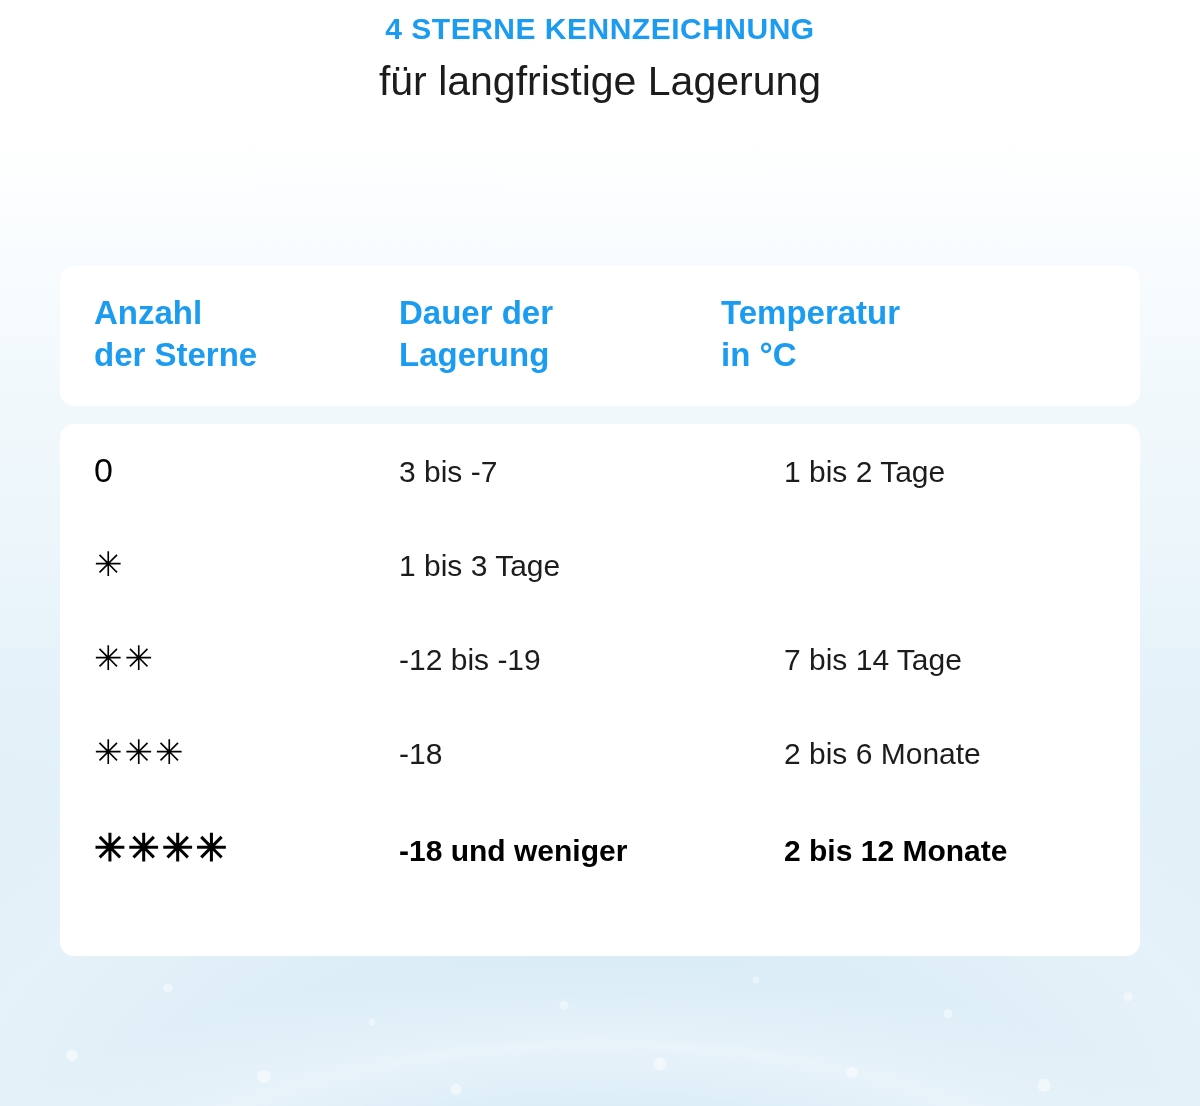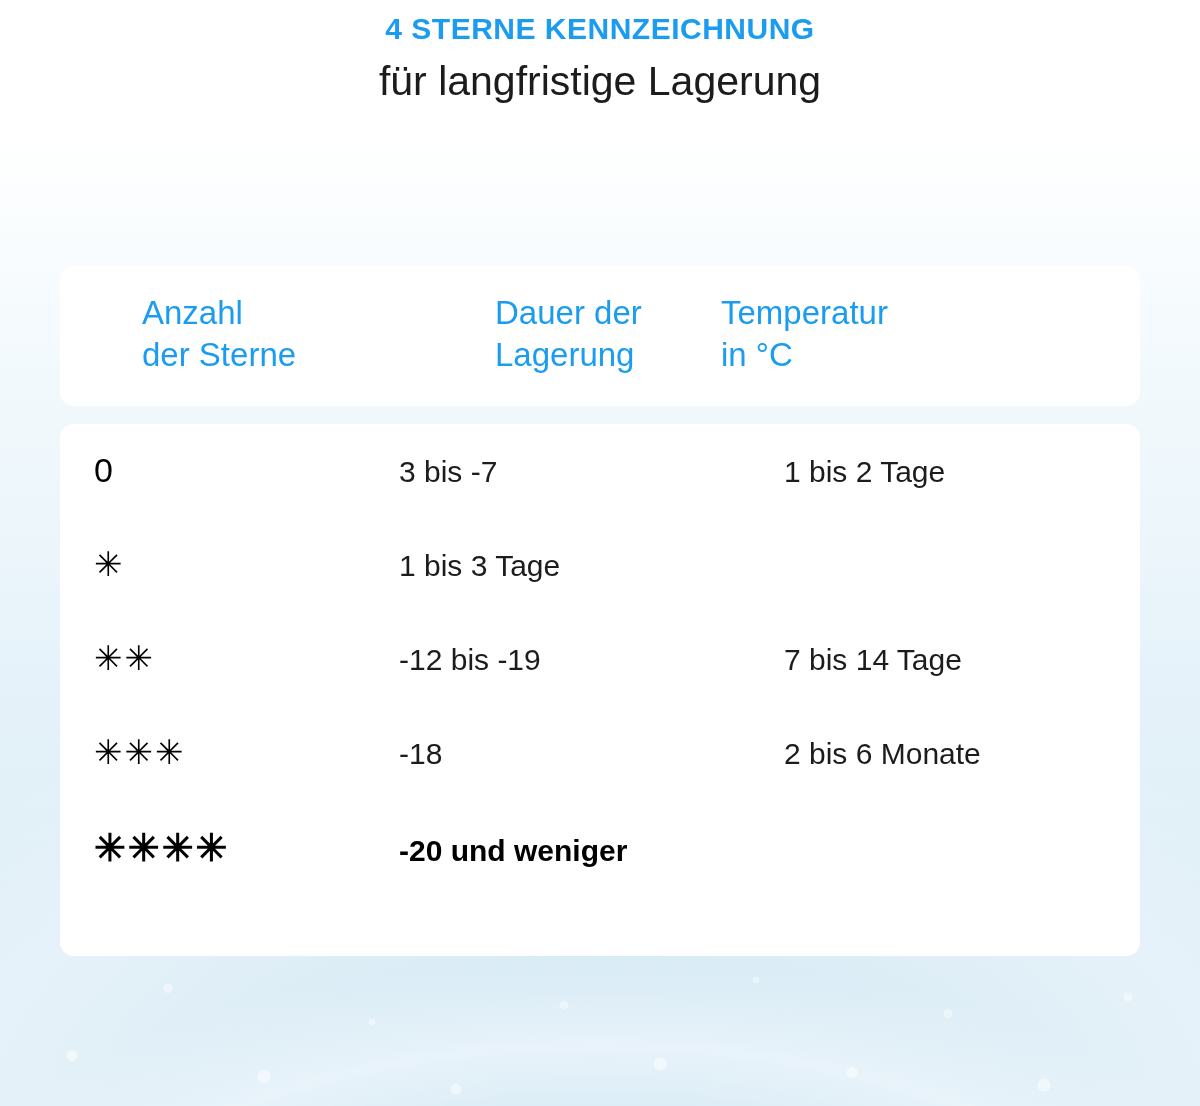--- a/index.html
+++ b/index.html
@@ -102,24 +102,23 @@
     display: flex;
     align-items: baseline;
   }
   .col-0 { width: 305px; flex: 0 0 305px; }
   .col-1 { width: 385px; flex: 0 0 385px; }
   .col-2 { flex: 1 1 auto; }
 
   .head-cell {
     color: #1b9cf0;
     font-size: 33px;
-    font-weight: normal;
+    font-weight: bold;
     line-height: 1.28;
     white-space: pre-line;
-    margin-left: 48px;
   }
 
   .body-row {
     display: flex;
     align-items: baseline;
     min-height: 94px;
   }
   .body-cell {
     color: #1c1c1c;
     font-size: 30px;
@@ -186,18 +185,19 @@
       </div>
 
       <div class="body-row">
         <div class="stars-cell col-0">✳✳✳</div>
         <div class="body-cell col-1">-18</div>
         <div class="body-cell col-2">2 bis 6 Monate</div>
       </div>
 
       <div class="body-row highlight">
         <div class="stars-cell col-0">✳✳✳✳</div>
-        <div class="body-cell col-1">-20 und weniger</div>
+        <div class="body-cell col-1">-18 und weniger</div>
+        <div class="body-cell col-2">2 bis 12 Monate</div>
       </div>
 
     </div>
   </div>
 </div>
 
 </body></html>

